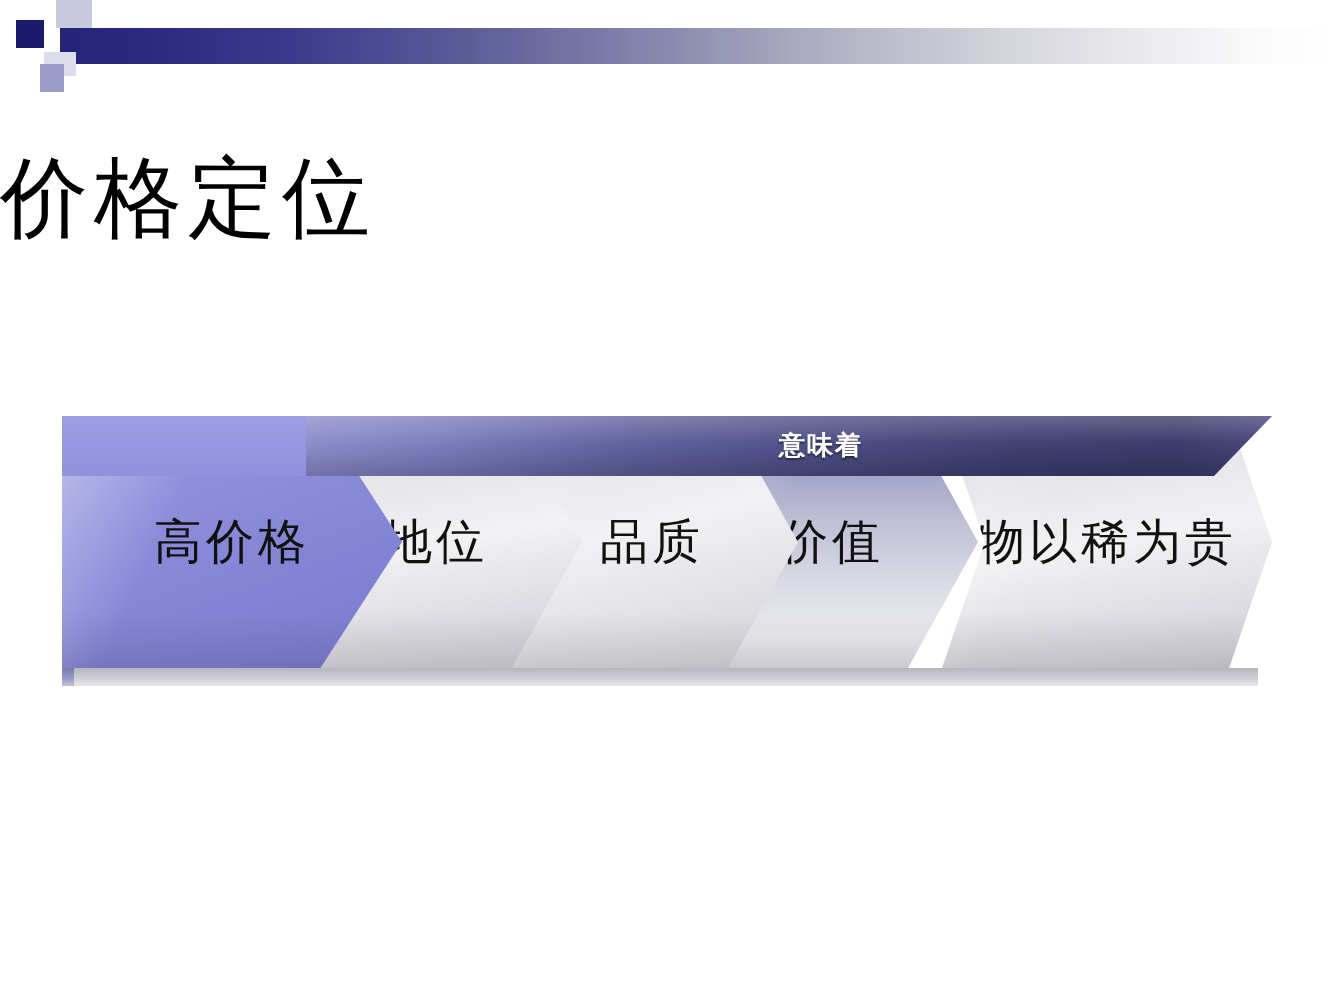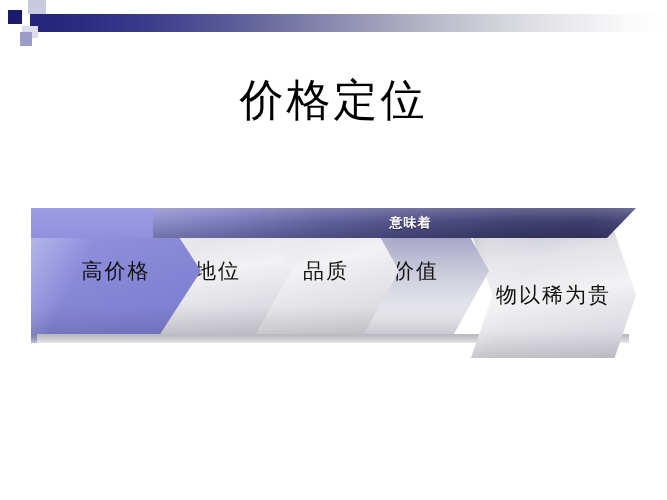--- a/index.html
+++ b/index.html
@@ -58,21 +58,21 @@
   #deco-sq-pale {
     left: 30px; top: 0px; width: 16px; height: 12px;
     background: #e6e6f1;
   }
 
   
   #title {
     position: absolute;
     left: 0; top: 70px;
     width: 667px;
-    text-align: center;
+    text-align: left;
     font-size: 44px;
     line-height: 60px;
     letter-spacing: 3px;
     color: #000000;
     font-weight: normal;
     font-family: "DejaVu Serif", "Liberation Serif", serif;
   }
 
   
   #diagram {
@@ -102,39 +102,38 @@
     position: absolute;
     inset: 0;
   }
   .chev .label {
     position: absolute;
     top: 0; left: 0;
     width: 100%; height: 126px;
     display: flex;
     align-items: center;
     justify-content: center;
-    font-size: 21px;
+    font-size: 24px;
     letter-spacing: 2px;
     color: #111111;
     font-family: "DejaVu Serif", "Liberation Serif", serif;
     white-space: nowrap;
   }
 
   
   .shape-arrow {
     clip-path: polygon(0% 0%, 76% 0%, 100% 50%, 76% 100%, 0% 100%, 24% 50%);
   }
   
   .shape-head {
     clip-path: polygon(0% 0%, 76% 0%, 100% 50%, 76% 100%, 0% 100%);
   }
   
   .shape-tail {
     clip-path: polygon(0% 0%, 87% 0%, 100% 50%, 87% 100%, 0% 100%, 13% 50%);
-    margin-top: 24px;
   }
 
   .grad-purple {
     background: linear-gradient(160deg, #9b9be0 0%, #8e8edc 30%, #8585d6 60%, #7b7bd0 100%);
   }
   .grad-grey {
     background: linear-gradient(165deg, #c9c9d2 0%, #e6e6ea 22%, #f2f2f4 45%, #e2e2e7 70%, #d2d2d9 100%);
   }
   .grad-grey-b {
     background: linear-gradient(170deg, #c4c4cf 0%, #e4e4e9 25%, #f2f2f4 50%, #dedee4 75%, #cdcdd5 100%);

